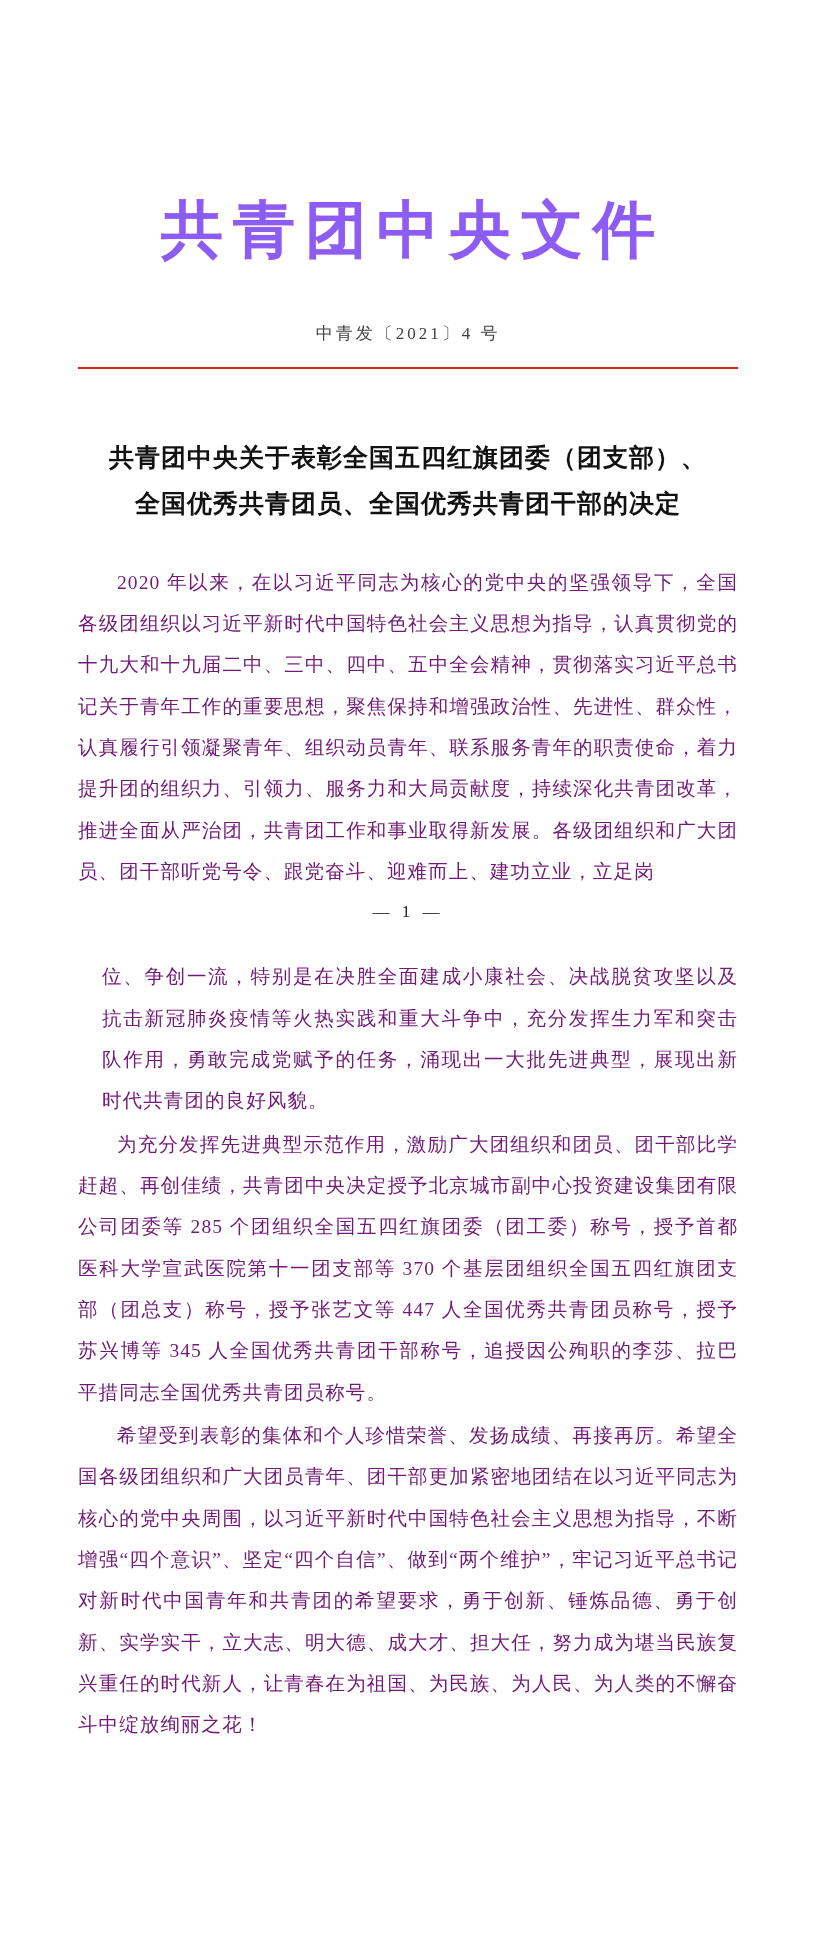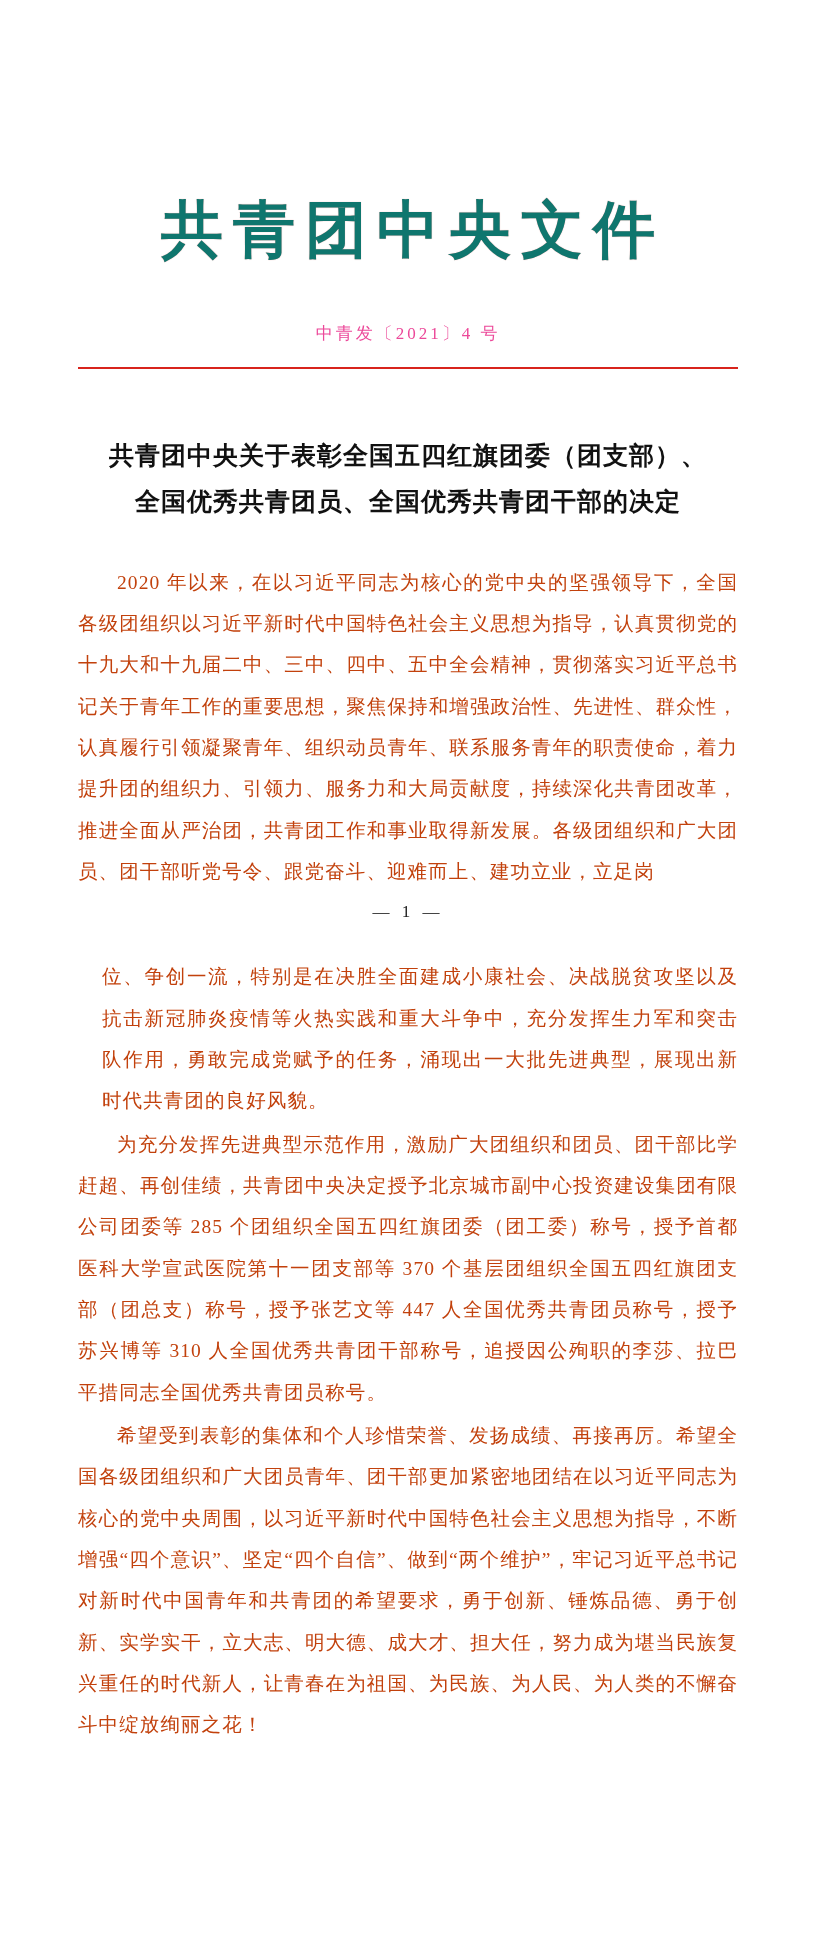--- a/index.html
+++ b/index.html
@@ -19,69 +19,68 @@
     min-height: 1959px;
     background: #ffffff;
     box-sizing: border-box;
     padding: 0 78px;
   }
   .masthead {
     padding-top: 196px;
     text-align: center;
   }
   .doc-title {
-    color: #0f766e;
+    color: #8b5cf6;
     font-family: "Liberation Serif", "DejaVu Serif", serif;
     font-weight: bold;
     font-size: 62px;
     letter-spacing: 10px;
     line-height: 1.1;
     margin: 0;
     padding-left: 10px;
     text-shadow: 0 0 1px rgba(216,36,28,0.45);
   }
   .doc-number {
     margin-top: 58px;
     text-align: center;
     font-size: 17px;
     letter-spacing: 3px;
-    color: #ec4899;
+    color: #404040;
   }
   .red-rule {
     margin: 22px 0 0 0;
     height: 2px;
     background: #d8241c;
     width: 100%;
   }
   .title-block {
     margin-top: 66px;
     text-align: center;
   }
   .main-title {
     font-size: 25px;
     font-weight: bold;
     line-height: 1.85;
     letter-spacing: 1px;
     color: #111111;
     margin: 0 auto;
     max-width: 620px;
-    font-family: Liberation Mono, monospace;
   }
   .body-text {
     margin-top: 34px;
   }
   .body-text p {
     margin: 0 0 2px 0;
     font-size: 19.5px;
     line-height: 2.12;
     letter-spacing: 1.1px;
     text-align: justify;
     text-justify: inter-ideograph;
     text-indent: 2em;
-    color: #c2410c;
+    color: #701a75;
   }
   .page-number {
     text-align: center;
     font-size: 17px;
     color: #222;
     letter-spacing: 4px;
     margin: 10px 0 4px 0;
   }
   .pg-inner { display: inline-block; }
 </style>
@@ -103,17 +102,17 @@
   <div class="body-text">
     <p>2020 年以来，在以习近平同志为核心的党中央的坚强领导下，全国各级团组织以习近平新时代中国特色社会主义思想为指导，认真贯彻党的十九大和十九届二中、三中、四中、五中全会精神，贯彻落实习近平总书记关于青年工作的重要思想，聚焦保持和增强政治性、先进性、群众性，认真履行引领凝聚青年、组织动员青年、联系服务青年的职责使命，着力提升团的组织力、引领力、服务力和大局贡献度，持续深化共青团改革，推进全面从严治团，共青团工作和事业取得新发展。各级团组织和广大团员、团干部听党号令、跟党奋斗、迎难而上、建功立业，立足岗</p>
   </div>
 
   <div class="page-number">
     <span class="pg-inner">— 1 —</span>
   </div>
 
   <div class="body-text">
     <p style="text-indent:0;margin-left:24px;">位、争创一流，特别是在决胜全面建成小康社会、决战脱贫攻坚以及抗击新冠肺炎疫情等火热实践和重大斗争中，充分发挥生力军和突击队作用，勇敢完成党赋予的任务，涌现出一大批先进典型，展现出新时代共青团的良好风貌。</p>
-    <p>为充分发挥先进典型示范作用，激励广大团组织和团员、团干部比学赶超、再创佳绩，共青团中央决定授予北京城市副中心投资建设集团有限公司团委等 285 个团组织全国五四红旗团委（团工委）称号，授予首都医科大学宣武医院第十一团支部等 370 个基层团组织全国五四红旗团支部（团总支）称号，授予张艺文等 447 人全国优秀共青团员称号，授予苏兴博等 310 人全国优秀共青团干部称号，追授因公殉职的李莎、拉巴平措同志全国优秀共青团员称号。</p>
+    <p>为充分发挥先进典型示范作用，激励广大团组织和团员、团干部比学赶超、再创佳绩，共青团中央决定授予北京城市副中心投资建设集团有限公司团委等 285 个团组织全国五四红旗团委（团工委）称号，授予首都医科大学宣武医院第十一团支部等 370 个基层团组织全国五四红旗团支部（团总支）称号，授予张艺文等 447 人全国优秀共青团员称号，授予苏兴博等 345 人全国优秀共青团干部称号，追授因公殉职的李莎、拉巴平措同志全国优秀共青团员称号。</p>
     <p>希望受到表彰的集体和个人珍惜荣誉、发扬成绩、再接再厉。希望全国各级团组织和广大团员青年、团干部更加紧密地团结在以习近平同志为核心的党中央周围，以习近平新时代中国特色社会主义思想为指导，不断增强“四个意识”、坚定“四个自信”、做到“两个维护”，牢记习近平总书记对新时代中国青年和共青团的希望要求，勇于创新、锤炼品德、勇于创新、实学实干，立大志、明大德、成大才、担大任，努力成为堪当民族复兴重任的时代新人，让青春在为祖国、为民族、为人民、为人类的不懈奋斗中绽放绚丽之花！</p>
   </div>
 
 </div>
 
 </body></html>

